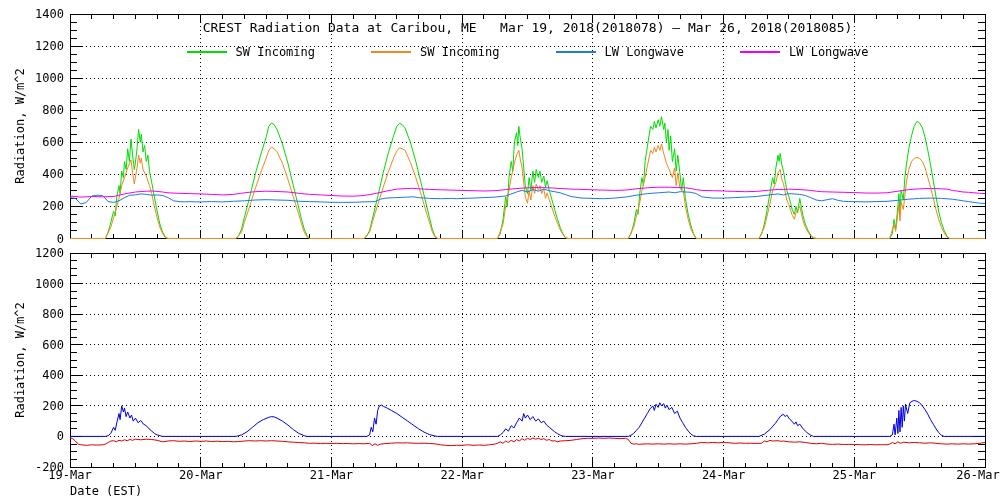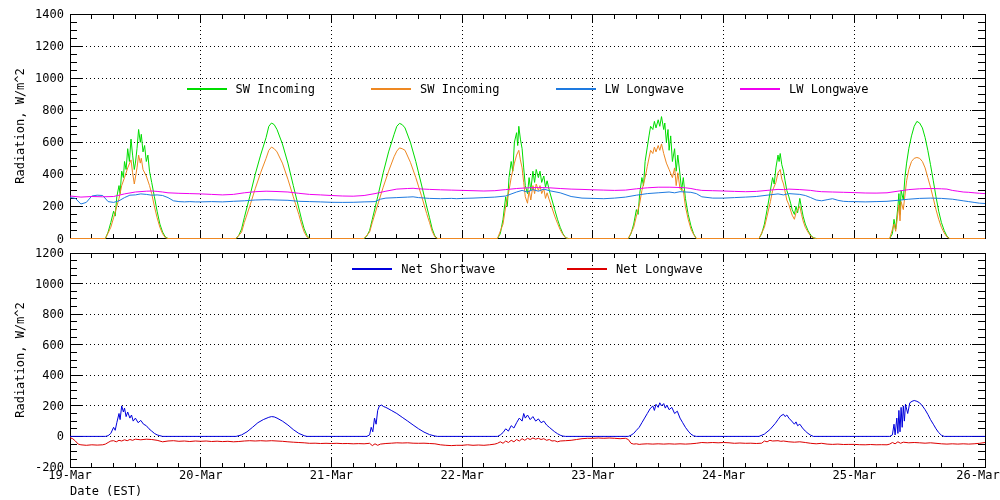--- a/index.html
+++ b/index.html
@@ -4,21 +4,21 @@
 <style>
   html,body{margin:0;padding:0;background:#fff;}
   .fig{position:relative;width:1000px;height:500px;background:#ffffff;
        font-family:"DejaVu Sans Mono","Liberation Mono",monospace;color:#000;}
   .fig svg{position:absolute;left:0;top:0;}
   svg text{font-family:"DejaVu Sans Mono","Liberation Mono",monospace;fill:#000;}
   .title{position:absolute;left:70px;width:915px;top:20px;text-align:center;
          font-size:13px;white-space:pre;}
   .legend{position:absolute;left:70px;width:915px;display:flex;
           justify-content:center;align-items:center;}
-  .legend-top{top:45px;gap:56px;margin-top:37px;}
+  .legend-top{top:45px;gap:56px;}
   .legend-bottom{top:262px;gap:72px;}
   .legend-item{display:flex;align-items:center;gap:9px;font-size:12px;white-space:nowrap;}
   .legend-swatch{display:inline-block;width:40px;height:2px;}
   .ylab{position:absolute;font-size:12px;white-space:nowrap;
         transform:translate(-50%,-50%) rotate(-90deg);}
   .xlab{position:absolute;left:70px;width:915px;top:484px;text-align:left;font-size:12px;}
 </style>
 </head>
 <body>
 
@@ -374,44 +374,35 @@
       </g>
       <text x="70" y="479" text-anchor="middle" font-size="12">19-Mar</text>
       <text x="200.7142857142857" y="479" text-anchor="middle" font-size="12">20-Mar</text>
       <text x="331.4285714285714" y="479" text-anchor="middle" font-size="12">21-Mar</text>
       <text x="462.1428571428571" y="479" text-anchor="middle" font-size="12">22-Mar</text>
       <text x="592.8571428571428" y="479" text-anchor="middle" font-size="12">23-Mar</text>
       <text x="723.5714285714286" y="479" text-anchor="middle" font-size="12">24-Mar</text>
       <text x="854.2857142857142" y="479" text-anchor="middle" font-size="12">25-Mar</text>
       <text x="978" y="479" text-anchor="middle" font-size="12">26-Mar</text>
     </svg>
+  <div class="title">CREST Radiation Data at Caribou, ME   Mar 19, 2018(2018078) — Mar 26, 2018(2018085)</div>
   <div class="legend legend-top" id="legend-top">
       <span class="legend-item">
         <span class="legend-swatch" style="background: rgb(0, 221, 0);"></span>
         <span>SW Incoming</span>
       </span>
       <span class="legend-item">
         <span class="legend-swatch" style="background: rgb(238, 136, 34);"></span>
         <span>SW Incoming</span>
       </span>
       <span class="legend-item">
         <span class="legend-swatch" style="background: rgb(30, 122, 224);"></span>
         <span>LW Longwave</span>
       </span>
       <span class="legend-item">
         <span class="legend-swatch" style="background: rgb(240, 0, 240);"></span>
         <span>LW Longwave</span>
       </span>
     </div>
-  <div class="legend legend-bottom" id="legend-bottom">
-      <span class="legend-item">
-        <span class="legend-swatch" style="background: rgb(0, 0, 221);"></span>
-        <span>Net Shortwave</span>
-      </span>
-      <span class="legend-item">
-        <span class="legend-swatch" style="background: rgb(221, 0, 0);"></span>
-        <span>Net Longwave</span>
-      </span>
-    </div>
   <div class="ylab" id="ylab1" style="left:20px;top:126px;">Radiation, W/m^2</div>
   <div class="ylab" id="ylab2" style="left:20px;top:360px;">Radiation, W/m^2</div>
   <div class="xlab">Date (EST)</div>
 </div>
 
 </body></html>

